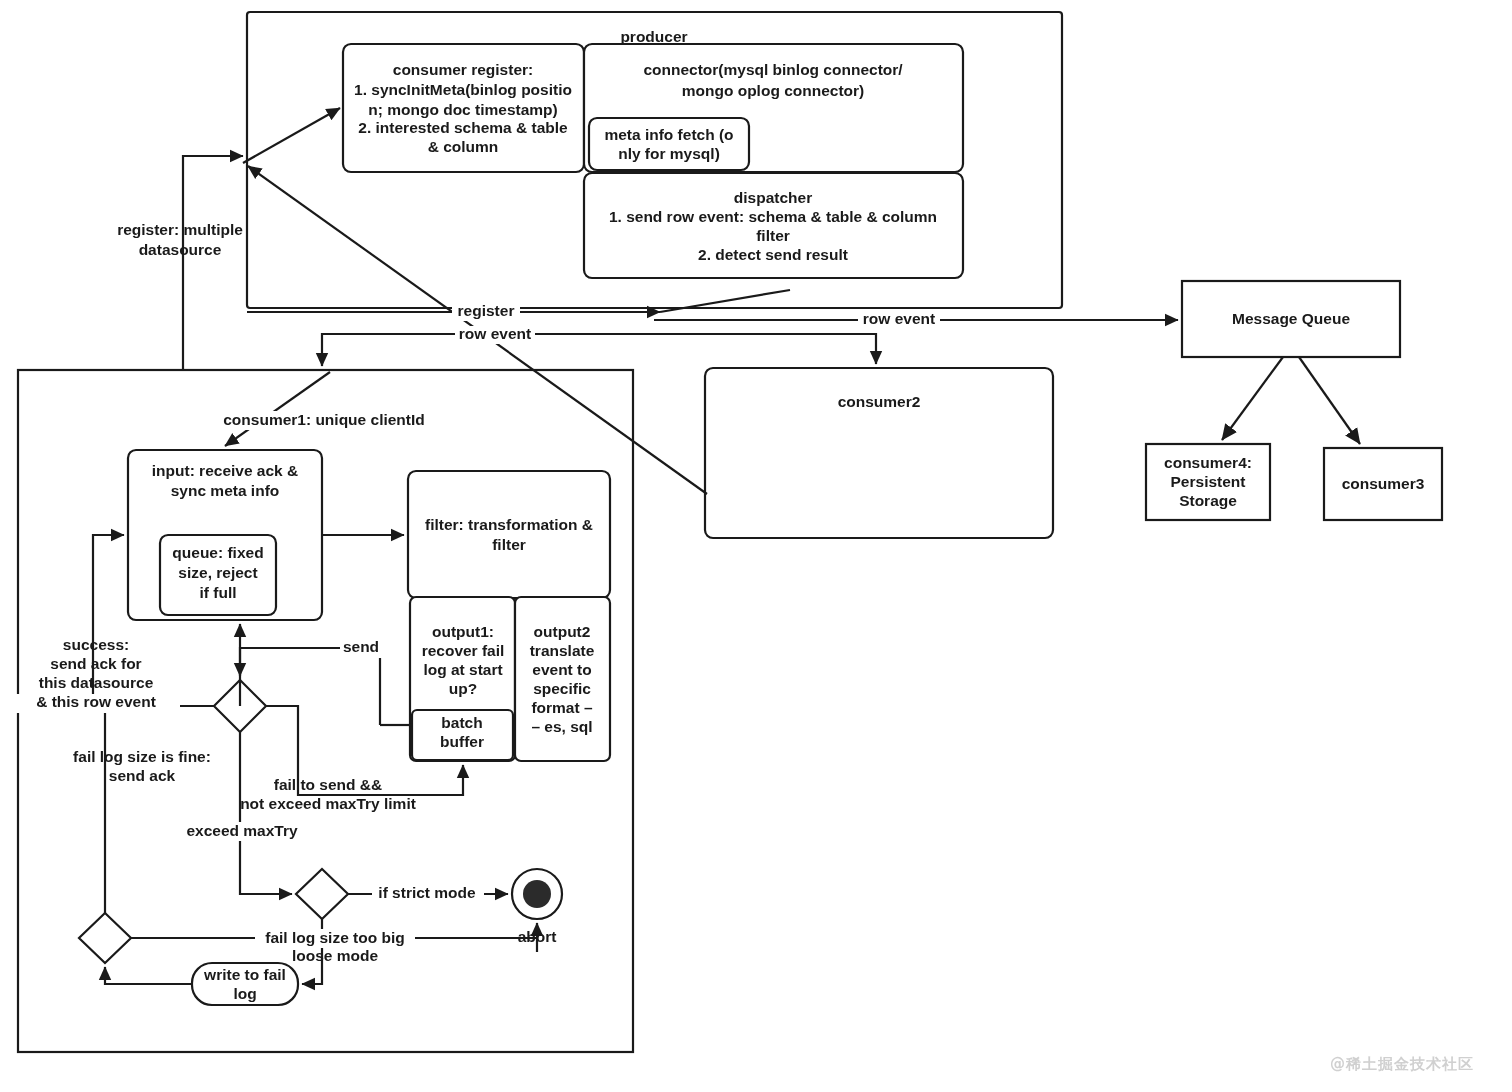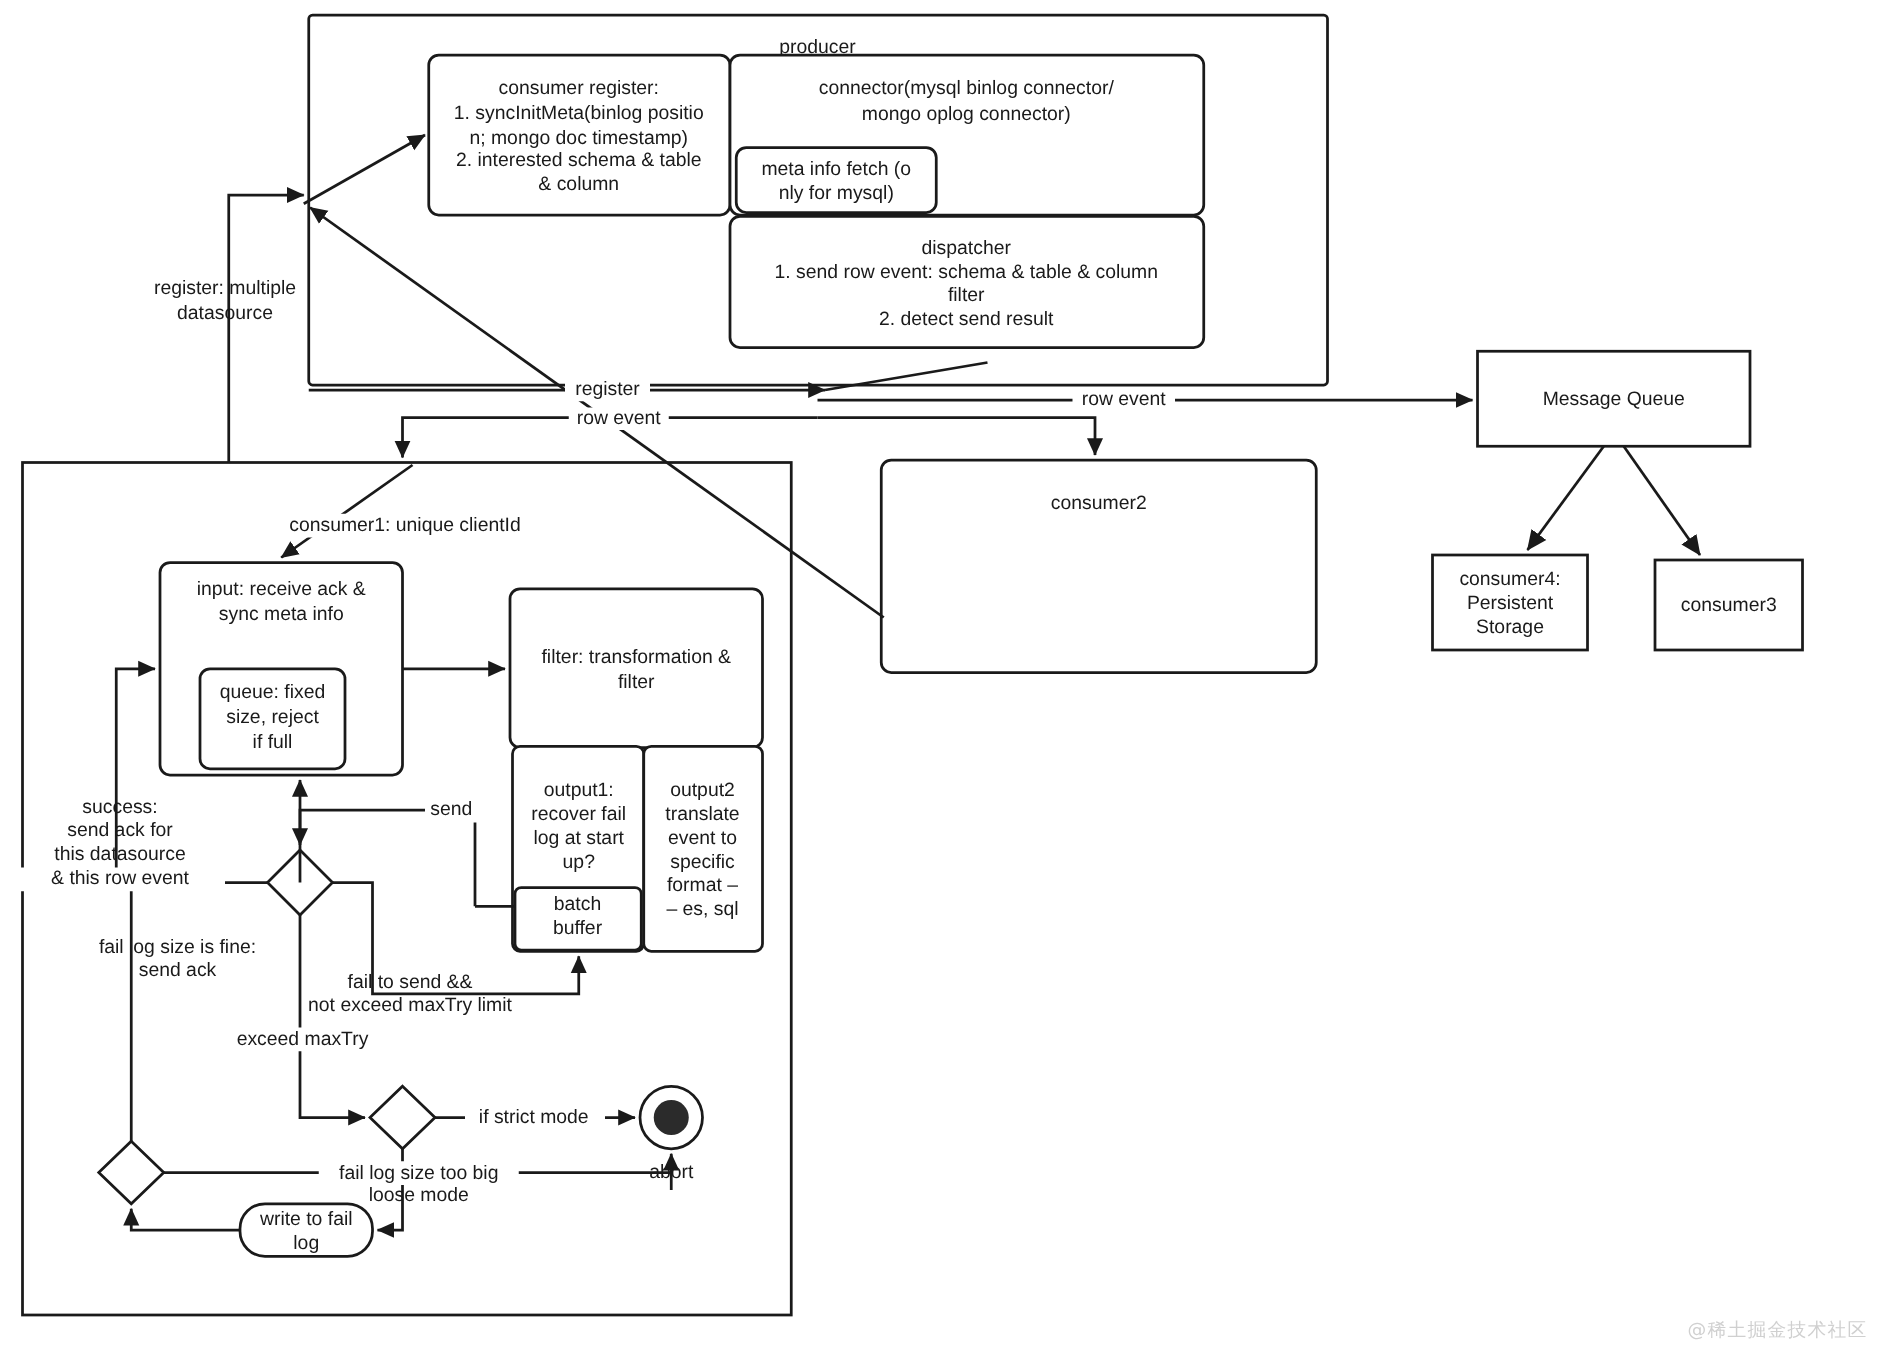--- a/index.html
+++ b/index.html
@@ -6,20 +6,21 @@
     margin: 0;
     padding: 0;
     background: #ffffff;
   }
   #canvas {
     position: relative;
     width: 1512px;
     height: 1092px;
     background: #ffffff;
     font-family: "Liberation Sans", sans-serif;
+    font-weight: bold;
   }
   svg#diagram {
     position: absolute;
     top: 0;
     left: 0;
     width: 1512px;
     height: 1092px;
   }
   .box {
     fill: #ffffff;
@@ -45,21 +46,21 @@
     font-size: 15.5px;
     fill: #1a1a1a;
     text-anchor: middle;
     dominant-baseline: middle;
   }
   .lbl-bg {
     fill: #ffffff;
   }
   .watermark {
     position: absolute;
-    right: 18px;
+    right: 38px;
     bottom: 18px;
     font-family: "DejaVu Sans", sans-serif;
     font-size: 15px;
     color: #d0d0d0;
     letter-spacing: 1px;
     user-select: none;
   }
 </style>
 </head>
 <body>

